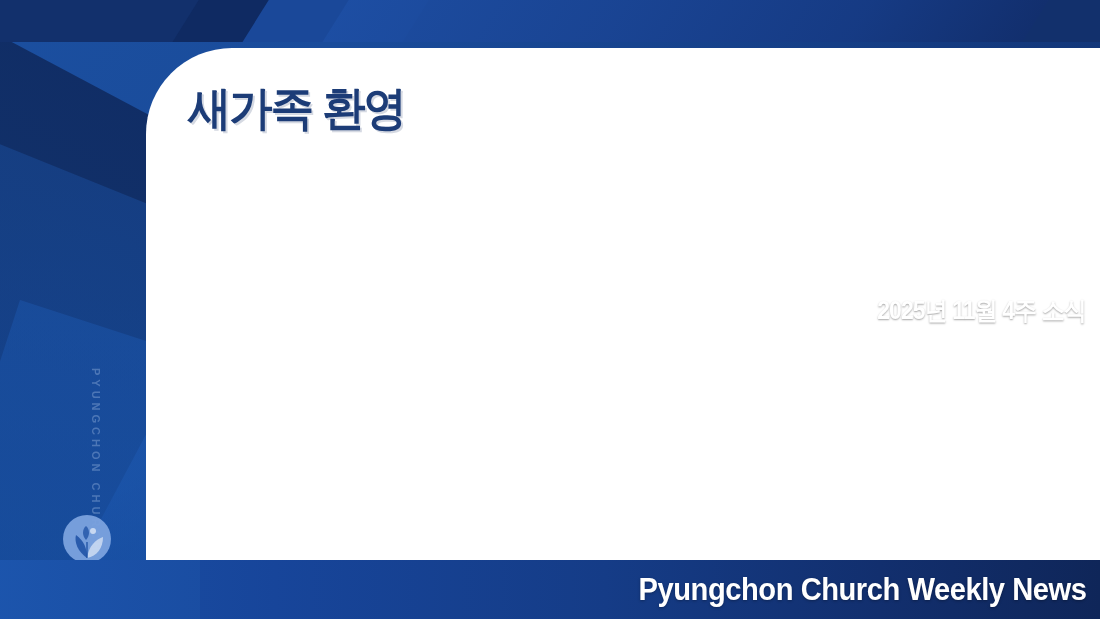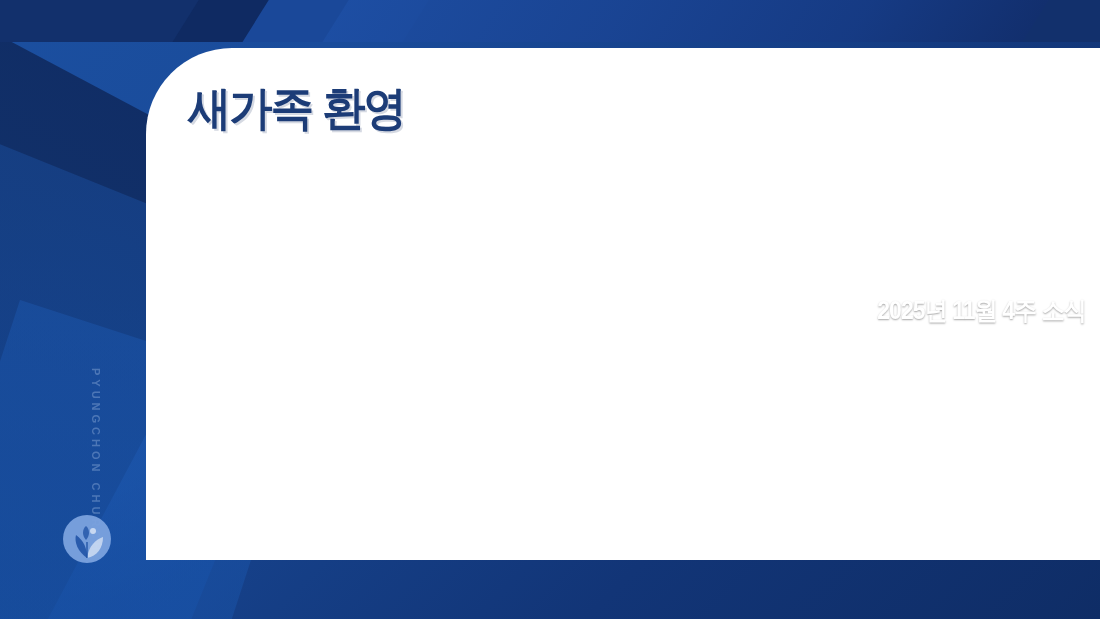--- a/index.html
+++ b/index.html
@@ -248,14 +248,18 @@
       <circle cx="31" cy="17" r="3" fill="#ffffff" opacity="0.6"></circle>
       <path d="M25 44 L25 28" stroke="#1c4fa3" stroke-width="1.6" fill="none" opacity="0.8"></path>
     </svg>
   </div>
 
   <div class="card">
     <div class="card-title">새가족 환영</div>
 
   </div>
 
+  <div class="footer">
+    <div class="footer-strip-left"></div>
+    <div class="footer-text">Pyungchon Church Weekly News</div>
+  </div>
 
 </div>
 
 </body></html>

